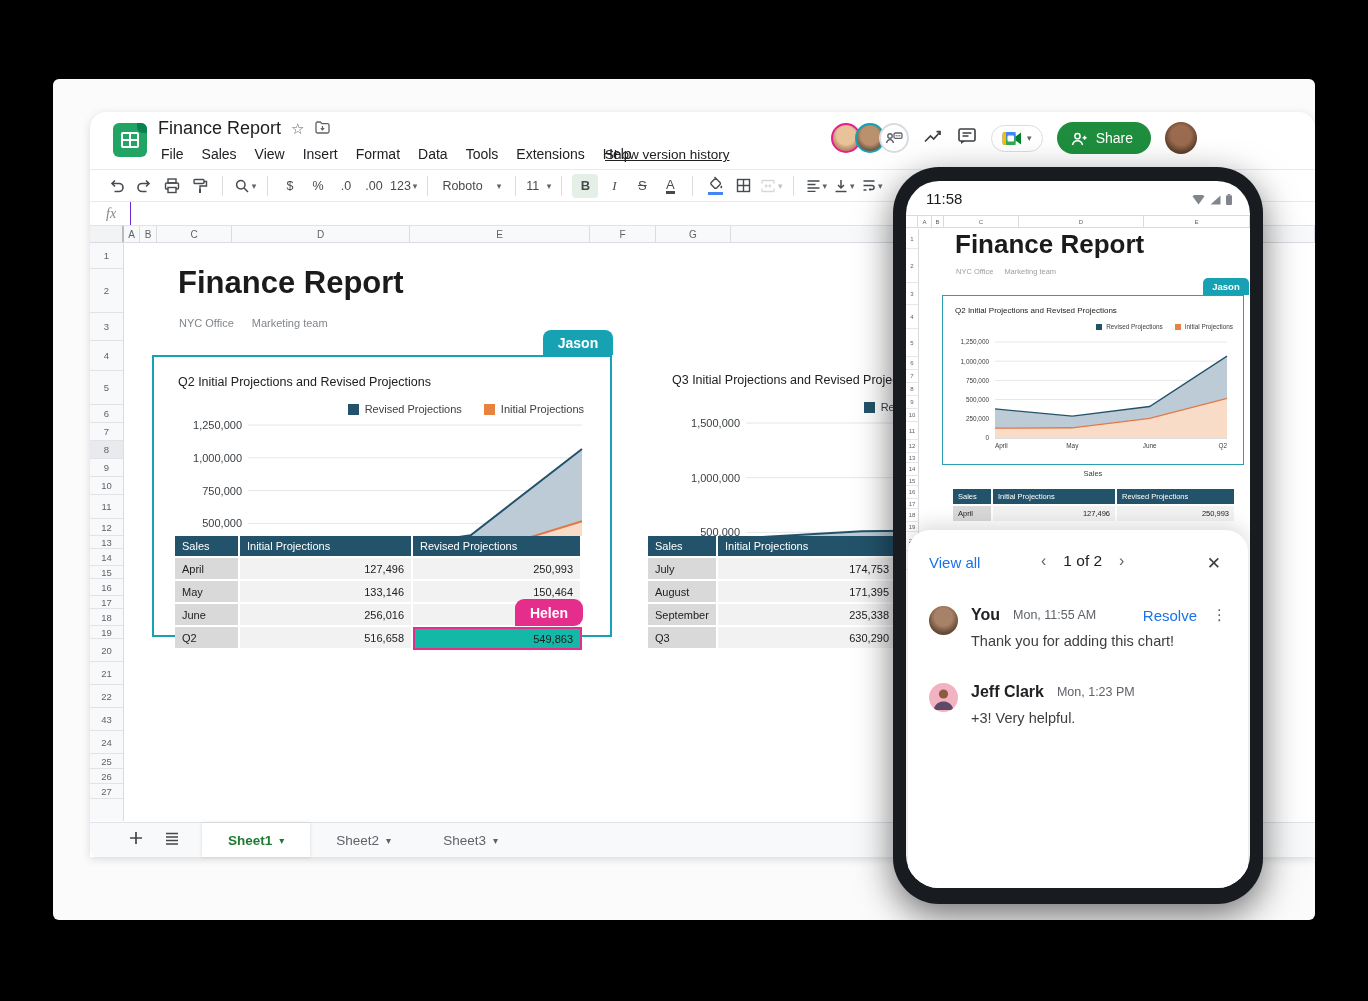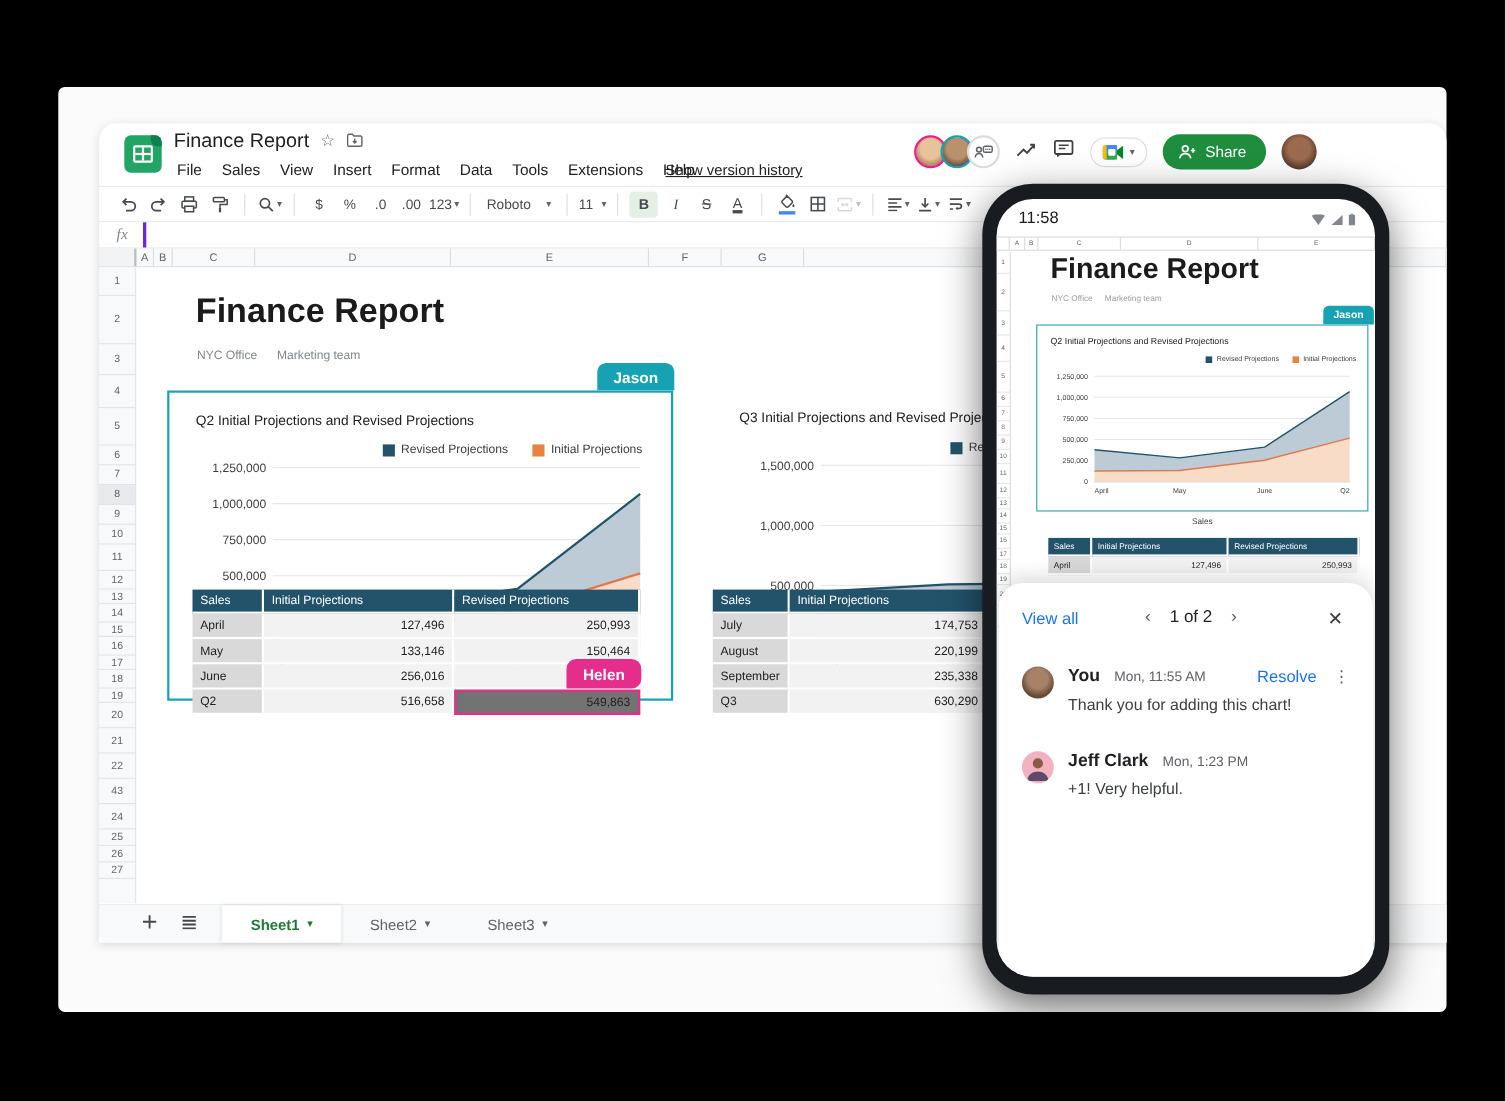--- a/index.html
+++ b/index.html
@@ -28,21 +28,21 @@
     text-decoration:underline; }
   .right-cluster { position:absolute; right:118px; top:10px; display:flex; align-items:center; gap:14px; }
   .avatar-stack { display:flex; }
   .av { width:30px; height:30px; border-radius:50%; border:2px solid; position:relative; }
   .av + .av { margin-left:-6px; }
   .av1 { border-color:#e91e8c; background:radial-gradient(circle at 50% 40%, #e8c39a 0 45%, #caa07a 60%, #8a5d3b 100%); }
   .av2 { border-color:#17a2b3; background:radial-gradient(circle at 50% 40%, #b9916d 0 45%, #7a5c49 70%, #4b382c 100%); }
   .av3 { border-color:#dadce0; background:#fff; display:flex; align-items:center; justify-content:center; }
   .meet-chip { display:flex; align-items:center; gap:5px; border:1px solid #dadce0;
     border-radius:18px; padding:5px 10px; background:#fff; }
-  .share-btn { display:flex; align-items:center; gap:8px; background:#1e8e3e; color:#fff;
+  .share-btn { display:flex; align-items:flex-end; gap:8px; background:#1e8e3e; color:#fff;
     font-size:14px; padding:8px 18px 8px 14px; border-radius:18px; border:none; }
   .profile-av { width:32px; height:32px; border-radius:50%;
     background:radial-gradient(circle at 50% 42%, #9c6b4f 0 40%, #5d3f2c 70%, #33231a 100%); }
   .caret { font-size:9px; color:#5f6368; }
   
   .tbar { position:relative; height:33px; border-top:1px solid #e8eaed; border-bottom:1px solid #e8eaed;
     display:flex; align-items:center; padding-left:14px; gap:4px; color:#474b4f; }
   .tbtn { display:flex; align-items:center; justify-content:center; min-width:24px; height:24px;
     border-radius:4px; font-size:13px; gap:2px; }
   .tdiv { width:1px; height:20px; background:#dadce0; margin:0 6px; }
@@ -50,21 +50,21 @@
   .bold-btn { background:#e4efe6; font-weight:bold; width:26px; }
   .italic-btn { font-style:italic; font-family:"Liberation Serif",serif; }
   .strike-btn { text-decoration:line-through; }
   .a-underline { border-bottom:3px solid #d93025; padding-bottom:0; line-height:1; }
   .fill-underline { border-bottom:3px solid #4285f4; }
   .dim { opacity:.4; }
   .font-box { display:flex; align-items:center; gap:14px; padding:0 4px; }
   
   .fbar { height:24px; border-bottom:1px solid #e0e3e7; display:flex; align-items:center; }
   .fx { font-family:"Liberation Serif",serif; font-style:italic; color:#80868b; font-size:14px;
-    padding:0 14px 0 16px; border-right:3px solid #6d28d9; height:100%; display:flex; align-items:center; }
+    padding:0 14px 0 16px; border-right:1px solid #6d28d9; height:100%; display:flex; align-items:center; }
   
   .colhdr { display:flex; height:17px; background:#f8f9fa; border-bottom:1px solid #d9dce0; }
   .ch { border-right:1px solid #d9dce0; font-size:10px; color:#5f6368; display:flex;
     align-items:center; justify-content:center; }
   .corner { width:34px; background:#f1f3f4; border-right:2px solid #b8bcc0; }
   .sheet-body { position:relative; height:578px; overflow:hidden; display:flex; }
   .rowhdr { width:34px; border-right:1px solid #d9dce0; background:#f8f9fa; }
   .rh { border-bottom:1px solid #e1e3e6; font-size:9.5px; color:#5f6368; display:flex;
     align-items:center; justify-content:center; }
   .rh.hl { background:#e8eaed; }
@@ -86,21 +86,21 @@
   .tblwrap { position:absolute; }
   .t1 { left:51px; top:293px; width:407px; }
   .t2 { left:524px; top:293px; width:431px; }
   .tr { display:flex; }
   .td,.th { border-right:2px solid #fff; border-bottom:2px solid #fff; font-size:11px;
     display:flex; align-items:center; padding:0 7px; }
   .th { background:#22536b; color:#fff; height:22px; }
   .td { background:#f2f2f2; color:#202124; height:23px; }
   .td.rowlab { background:#d9d9d9; }
   .td.num { justify-content:flex-end; }
-  .td.sel-cell { background:#737373; border:2px solid #e52d8c; }
+  .td.sel-cell { background:#14b8a6; border:2px solid #e52d8c; }
   .helen-badge { left:340px; top:63px; width:68px; height:27px; background:#e52d8c;
     border-radius:9px 9px 9px 0; font-size:14px; }
   
   .tabbar { position:absolute; left:0; right:0; bottom:0; height:35px; background:#f8f9fa;
     border-top:1px solid #e0e3e7; display:flex; align-items:center; border-radius:0 0 0 8px; }
   .tab-tools { display:flex; gap:20px; margin:0 22px 0 38px; color:#444746; font-size:17px; }
   .sheet-tab { height:100%; display:flex; align-items:center; gap:7px; padding:0 26px;
     font-size:13.5px; color:#5f6368; }
   .sheet-tab.active { background:#fff; color:#1f7a33; font-weight:700; box-shadow:0 0 4px rgba(0,0,0,.12); }
   .sheet-tab .caret { font-size:10px; }
@@ -500,21 +500,21 @@
               <div class="th" style="width: 180px; height: 22px; font-size: 11px;">Initial Projections</div>
               <div class="th" style="width: 181px; height: 22px; font-size: 11px;">Revised Projections</div>
             </div>
             <div class="tr">
               <div class="td rowlab" style="width: 70px; height: 23px; font-size: 11px;">July</div>
               <div class="td num" style="width: 180px; height: 23px; font-size: 11px;">174,753</div>
               <div class="td num" style="width: 181px; height: 23px; font-size: 11px;"></div>
             </div>
             <div class="tr">
               <div class="td rowlab" style="width: 70px; height: 23px; font-size: 11px;">August</div>
-              <div class="td num" style="width: 180px; height: 23px; font-size: 11px;">220,199</div>
+              <div class="td num" style="width: 180px; height: 23px; font-size: 11px;">171,395</div>
               <div class="td num" style="width: 181px; height: 23px; font-size: 11px;"></div>
             </div>
             <div class="tr">
               <div class="td rowlab" style="width: 70px; height: 23px; font-size: 11px;">September</div>
               <div class="td num" style="width: 180px; height: 23px; font-size: 11px;">235,338</div>
               <div class="td num" style="width: 181px; height: 23px; font-size: 11px;"></div>
             </div>
             <div class="tr">
               <div class="td rowlab" style="width: 70px; height: 23px; font-size: 11px;">Q3</div>
               <div class="td num" style="width: 180px; height: 23px; font-size: 11px;">630,290</div>
@@ -683,17 +683,17 @@
         <div class="c-av jeff">
           <svg width="29" height="29" viewBox="0 0 29 29">
               <circle cx="14.5" cy="11" r="4.6" fill="#8a5a43"></circle>
               <path d="M4.5 27c1.2-6 5.4-8.6 10-8.6s8.8 2.6 10 8.6z" fill="#5d4a6b"></path>
             </svg>
         </div>
         <div class="c-head">
           <span class="c-author">Jeff Clark</span>
           <span class="c-time">Mon, 1:23 PM</span>
         </div>
-        <div class="c-text">+1! Very helpful.</div>
+        <div class="c-text">+3! Very helpful.</div>
       </div>
     </div>
   </div>
 </div>
 
 </body></html>

